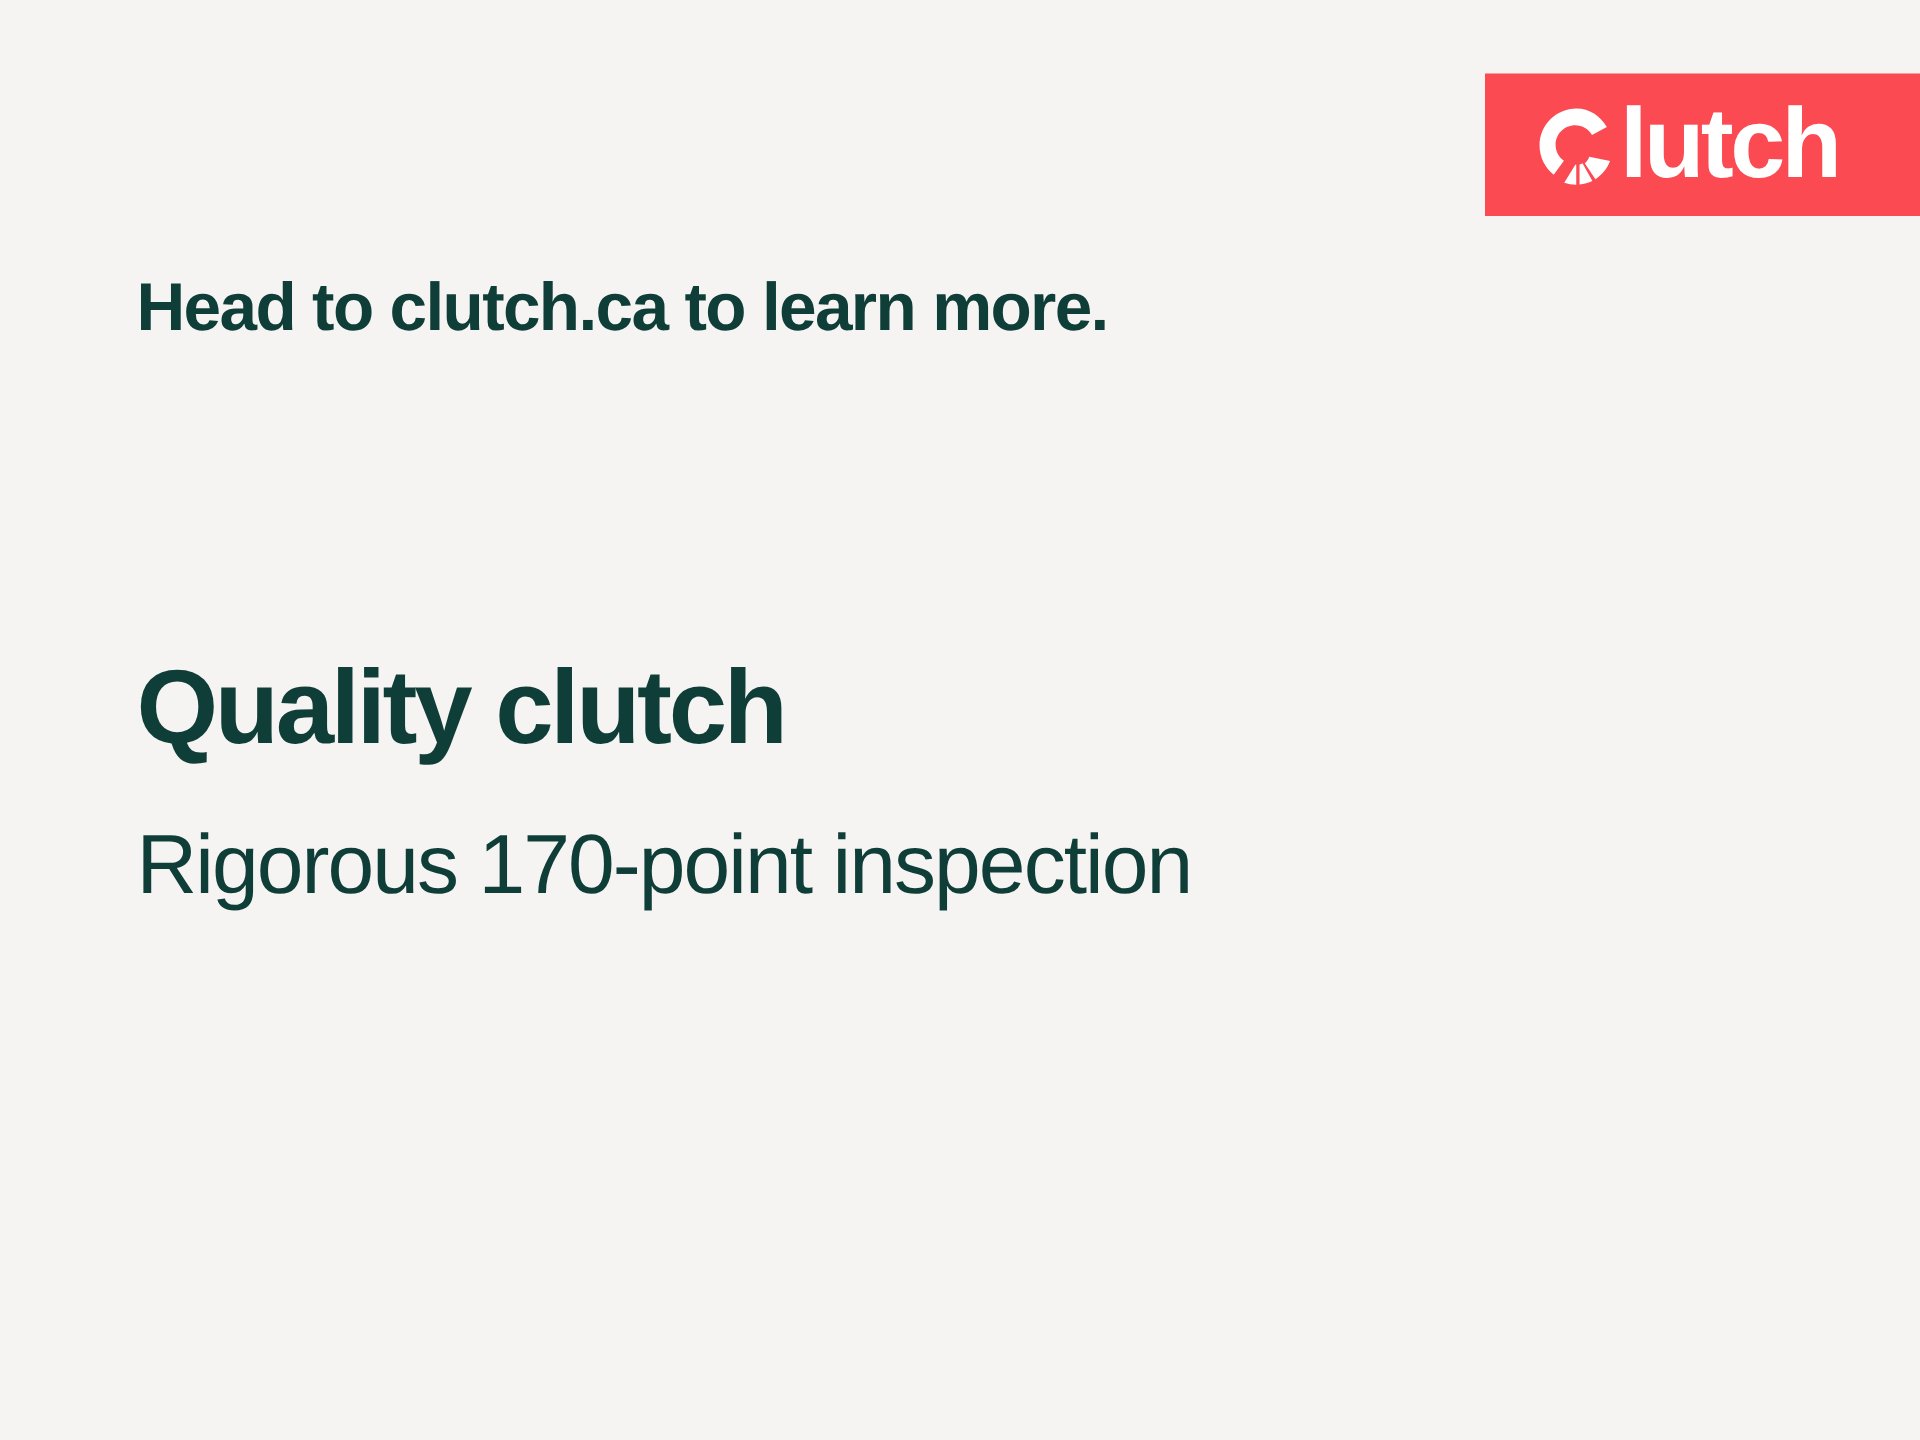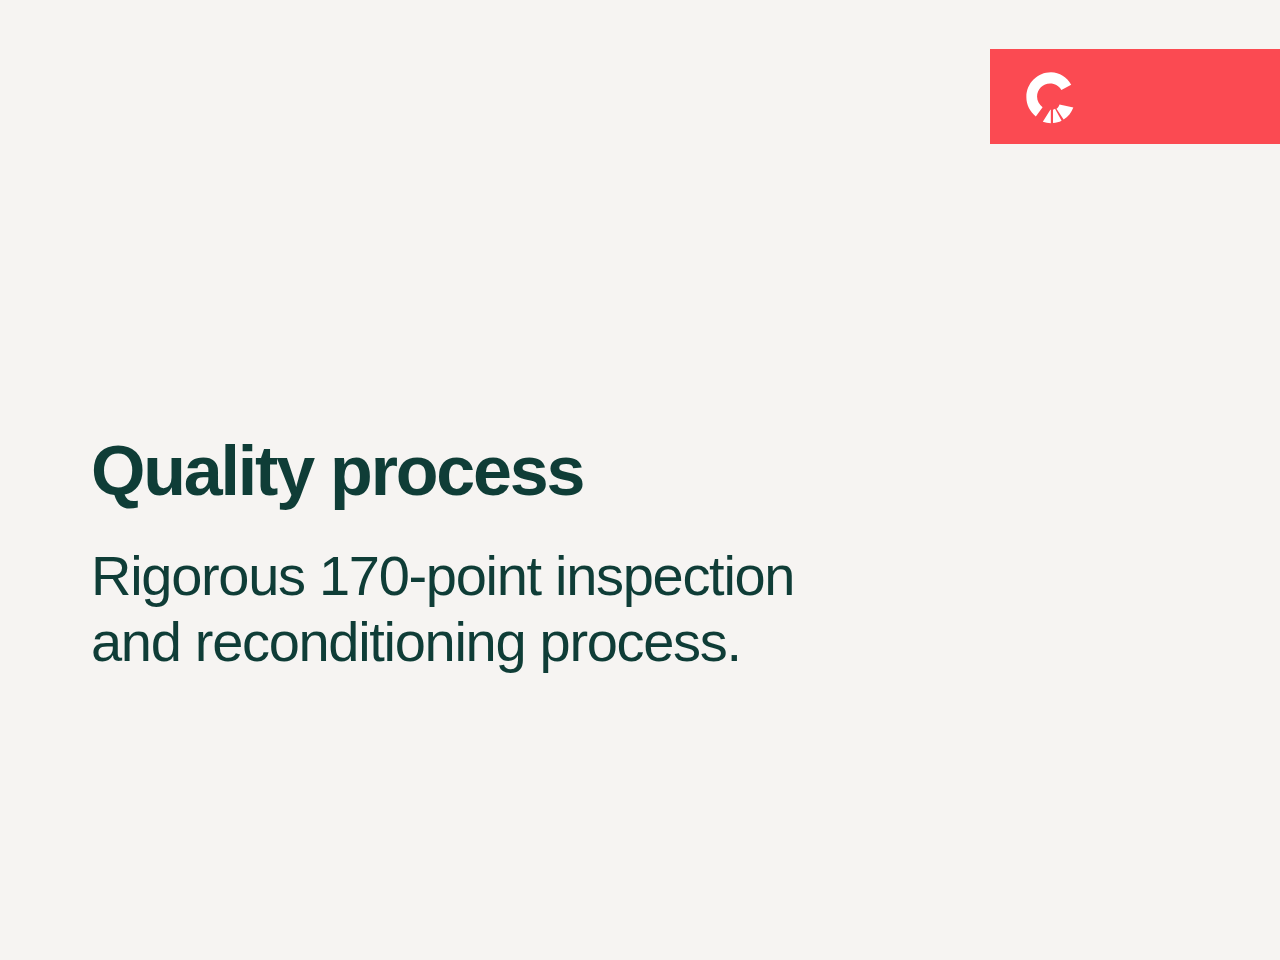--- a/index.html
+++ b/index.html
@@ -107,24 +107,25 @@
 <div class="slide">
 
   <div class="brand-banner">
     <div class="brand-logo">
       <svg class="brand-mark" viewBox="0 0 100 100" aria-hidden="true">
         <path fill="#ffffff" d="M50 6 C25.7 6 6 25.7 6 50 C6 64.1 12.6 76.6 22.9 84.7 L35.0 68.2 C29.0 64.0 25.1 57.1 25.1 49.2 C25.1 36.3 35.6 25.9 48.4 25.9 C57.0 25.9 64.5 30.6 68.5 37.5 L86.1 28.0 C78.5 14.9 65.3 6 50 6 Z"></path>
         <path fill="#ffffff" d="M48.8 72.6 L35.4 94.4 C39.9 95.9 44.7 96.7 49.7 96.7 L49.7 72.9 C49.4 72.9 49.1 72.8 48.8 72.6 Z"></path>
         <path fill="#ffffff" d="M57.2 71.1 C56.1 71.9 54.9 72.4 53.6 72.7 L53.6 96.5 C59.1 96.1 64.3 94.6 68.9 92.3 Z"></path>
         <path fill="#ffffff" d="M72.5 90.2 C80.4 85.2 86.6 77.6 89.9 68.6 L65.2 63.3 C64.2 66.4 62.3 69.1 59.8 71.0 Z"></path>
       </svg>
+      <span class="brand-wordmark">lutch</span>
     </div>
   </div>
 
+  <div class="top-line">Head to clutch.ca to learn more.</div>
 
-  <div class="headline">Quality process</div>
+  <div class="headline">Quality clutch</div>
 
   <div class="subline">
     <span class="sub-row">Rigorous 170-point inspection</span>
-    <span class="sub-row">and reconditioning process.</span>
   </div>
 
 </div>
 
 </body></html>

